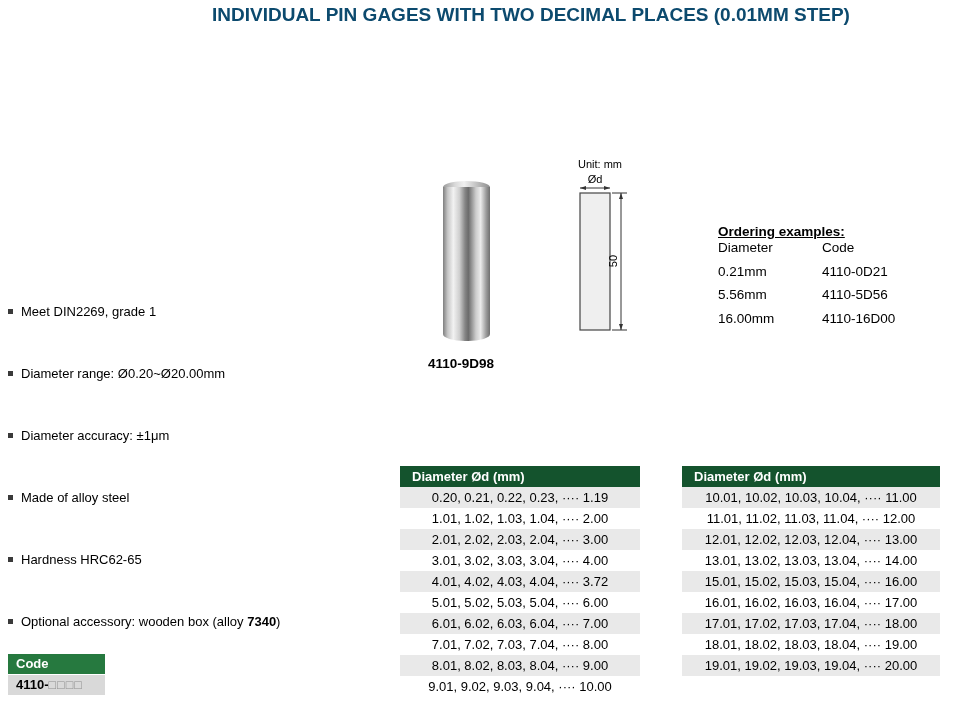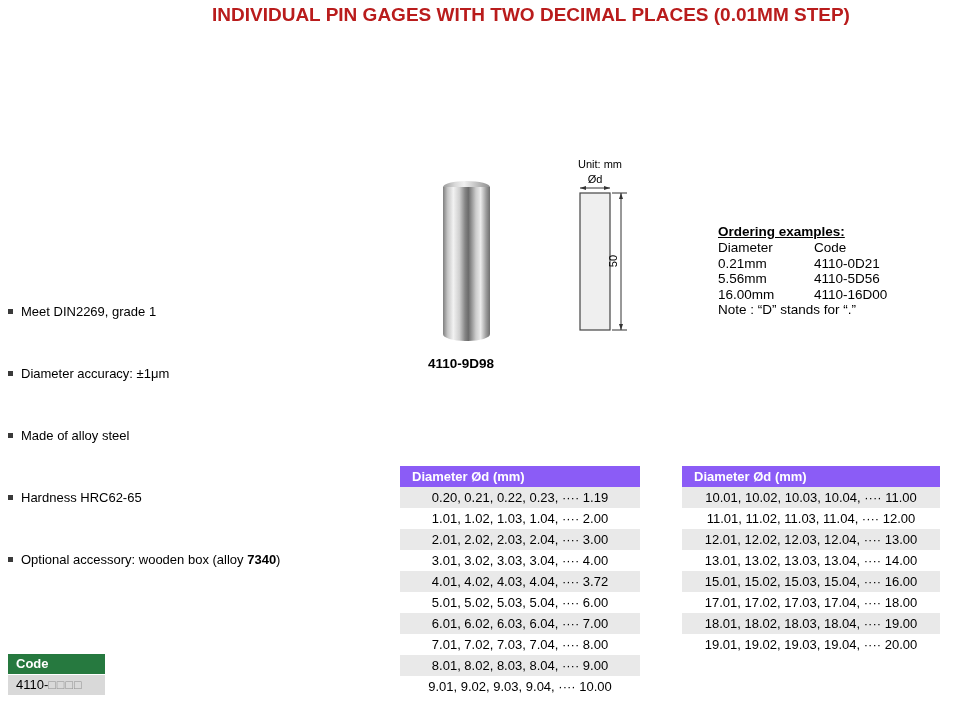--- a/index.html
+++ b/index.html
@@ -6,21 +6,21 @@
   html,body { background:#ffffff; }
   body {
     width:961px; height:703px; position:relative; overflow:hidden;
     font-family:"Liberation Sans", sans-serif; color:#000;
   }
   .abs { position:absolute; }
 
   
   .page-title {
     left:212px; top:4px;
-    font-size:19px; font-weight:bold; color:#b91c1c;
+    font-size:19px; font-weight:bold; color:#0c4a6e;
     white-space:nowrap;
   }
 
   
   .features { left:8px; top:258px; font-size:13px; }
   .feature-item { display:flex; align-items:center; height:18px; white-space:nowrap;margin-top:44px; }
   .bullet {
     width:5px; height:5px; background:#3a3a3a; margin-right:8px; flex:none;
   }
   .feature-item b { font-weight:bold; }
@@ -42,59 +42,63 @@
     left:428px; top:356px; font-size:13.5px; font-weight:bold; white-space:nowrap;
   }
 
   
   .drawing { left:562px; top:153px; }
   .drawing text { font-family:"Liberation Sans", sans-serif; font-size:11px; fill:#000; }
 
   
   .ordering { left:718px; top:224px; width:235px; font-size:13.5px; }
   .ordering-heading { font-weight:bold; height:16px; line-height:16px;text-decoration:underline; }
-  .ordering-grid { display:grid; grid-template-columns:96px auto; }
+  .ordering-grid { display:grid; grid-template-columns:96px auto;gap:8px; }
   .ordering-grid > div { height:15.5px; line-height:15.5px; white-space:nowrap; }
   .ordering-note { height:16px; line-height:16px; white-space:nowrap; }
 
   
   .code-header {
     left:8px; top:654px; width:97px; height:20px; line-height:20px;
     background:#26793f; color:#fff; font-weight:bold; font-size:13px; padding-left:8px;
   }
   .code-value {
     left:8px; top:675px; width:97px; height:20px; line-height:20px;
-    background:#d9d9d9; font-weight:normal; font-size:13px; padding-left:8px;
+    background:#d9d9d9; font-weight:bold; font-size:13px; padding-left:8px;
     white-space:nowrap;
   }
   .code-boxes { color:#8f8f8f; letter-spacing:1px; font-size:12.5px; }
 
   
   .dtable { position:absolute; top:466px; }
   .dtable-header {
-    height:21px; line-height:21px; background:#8b5cf6; color:#fff;
+    height:21px; line-height:21px; background:#14532d; color:#fff;
     font-weight:bold; font-size:13px; padding-left:12px;
   }
   .dtable-row {
     height:21px; line-height:21px; font-size:13px; text-align:center; white-space:nowrap;
   }
   .dtable-rows > .dtable-row:nth-child(odd) { background:#e9e9e9; }
   .dtable-rows > .dtable-row:nth-child(even) { background:#ffffff; }
 </style>
 </head>
 <body>
 
 <div>
 
   <div class="abs page-title">INDIVIDUAL PIN GAGES WITH TWO DECIMAL PLACES (0.01MM STEP)</div>
 
   <div class="abs features">
     <div class="feature-item">
       <span class="bullet"></span>
       <span>Meet DIN2269, grade 1</span>
+    </div>
+    <div class="feature-item">
+      <span class="bullet"></span>
+      <span>Diameter range: Ø0.20~Ø20.00mm</span>
     </div>
     <div class="feature-item">
       <span class="bullet"></span>
       <span>Diameter accuracy: ±1μm</span>
     </div>
     <div class="feature-item">
       <span class="bullet"></span>
       <span>Made of alloy steel</span>
     </div>
     <div class="feature-item">
@@ -136,21 +140,20 @@
     <div class="ordering-grid">
       <div>Diameter</div>
       <div>Code</div>
       <div>0.21mm</div>
       <div>4110-0D21</div>
       <div>5.56mm</div>
       <div>4110-5D56</div>
       <div>16.00mm</div>
       <div>4110-16D00</div>
     </div>
-    <div class="ordering-note">Note : “D” stands for “.”</div>
   </div>
 
   <div class="abs code-header">Code</div>
   <div class="abs code-value"><span>4110-</span><span class="code-boxes">□□□□</span></div>
 
   <div class="dtable" style="left:400px; width:240px;">
     <div class="dtable-header">Diameter Ød (mm)</div>
     <div class="dtable-rows">
       <div class="dtable-row">0.20, 0.21, 0.22, 0.23, ···· 1.19</div>
       <div class="dtable-row">1.01, 1.02, 1.03, 1.04, ···· 2.00</div>
@@ -166,19 +169,20 @@
   </div>
 
   <div class="dtable" style="left:682px; width:258px;">
     <div class="dtable-header">Diameter Ød (mm)</div>
     <div class="dtable-rows">
       <div class="dtable-row">10.01, 10.02, 10.03, 10.04, ···· 11.00</div>
       <div class="dtable-row">11.01, 11.02, 11.03, 11.04, ···· 12.00</div>
       <div class="dtable-row">12.01, 12.02, 12.03, 12.04, ···· 13.00</div>
       <div class="dtable-row">13.01, 13.02, 13.03, 13.04, ···· 14.00</div>
       <div class="dtable-row">15.01, 15.02, 15.03, 15.04, ···· 16.00</div>
+      <div class="dtable-row">16.01, 16.02, 16.03, 16.04, ···· 17.00</div>
       <div class="dtable-row">17.01, 17.02, 17.03, 17.04, ···· 18.00</div>
       <div class="dtable-row">18.01, 18.02, 18.03, 18.04, ···· 19.00</div>
       <div class="dtable-row">19.01, 19.02, 19.03, 19.04, ···· 20.00</div>
     </div>
   </div>
 
 </div>
 
 </body></html>

